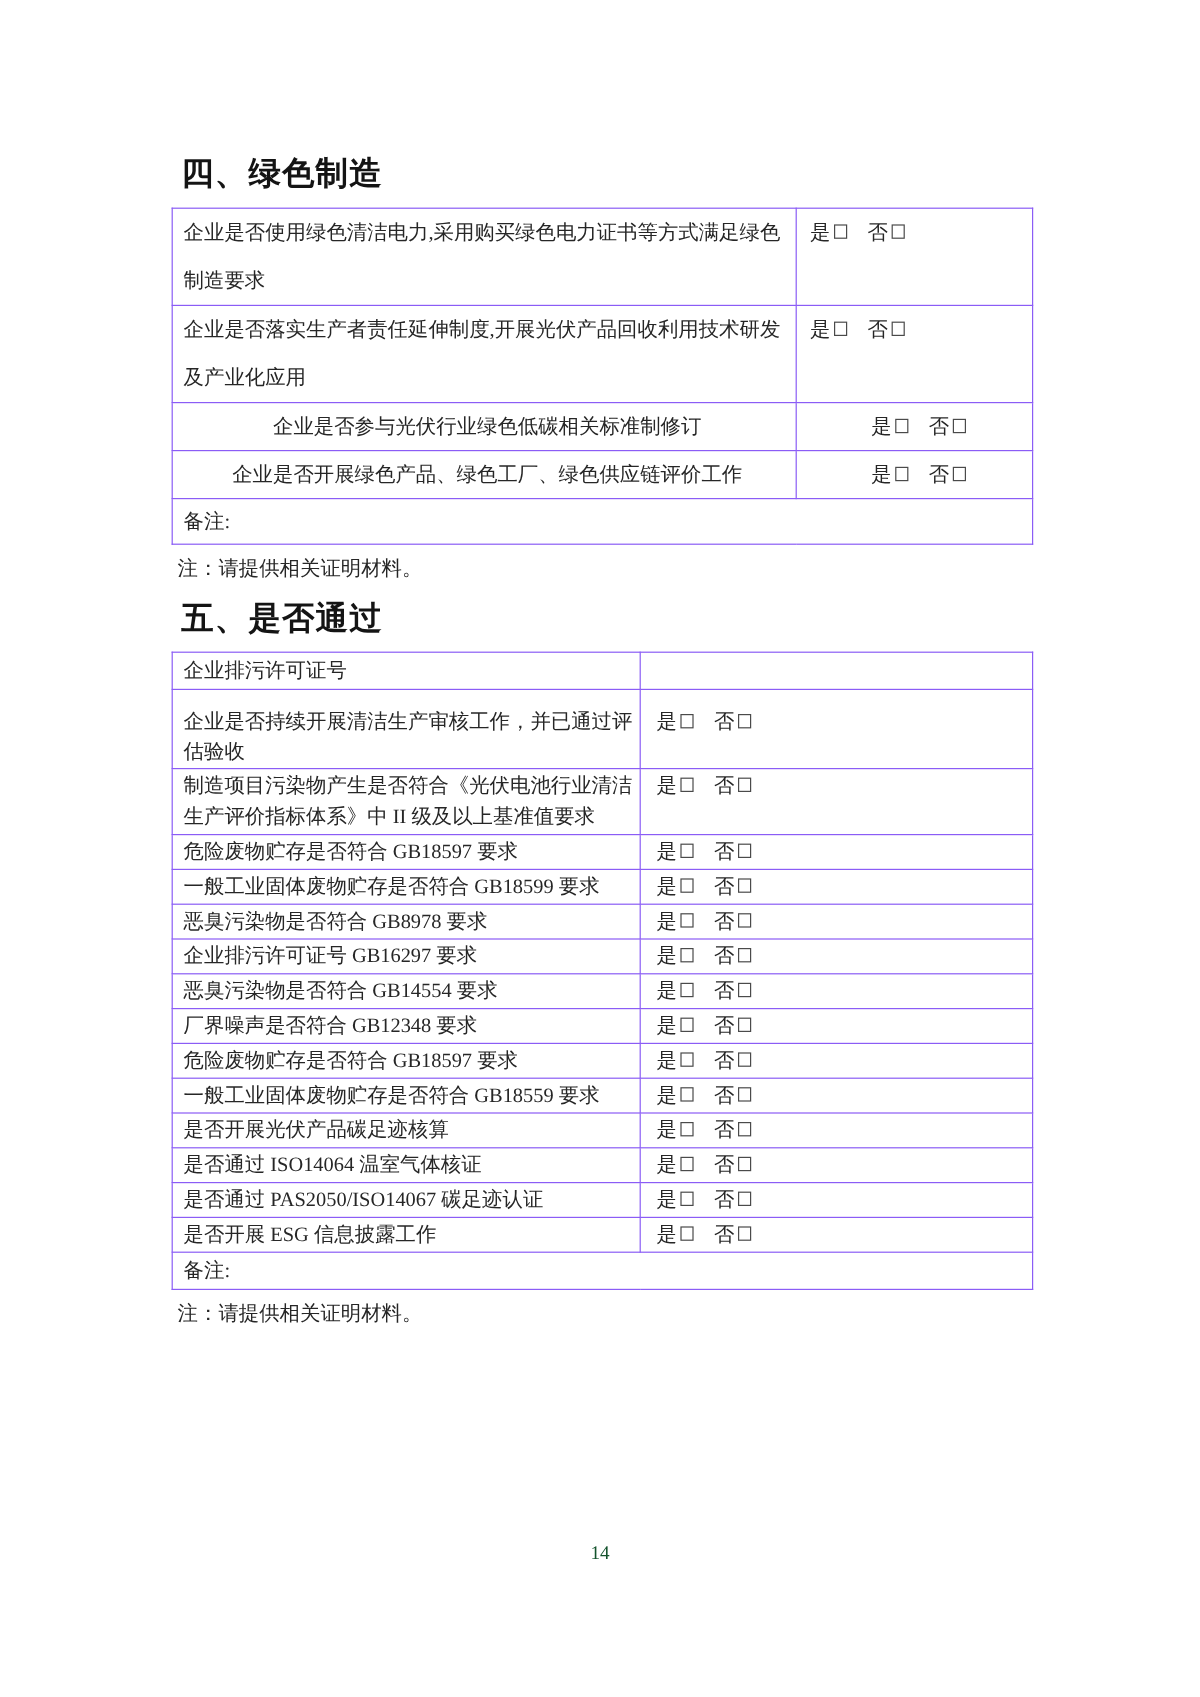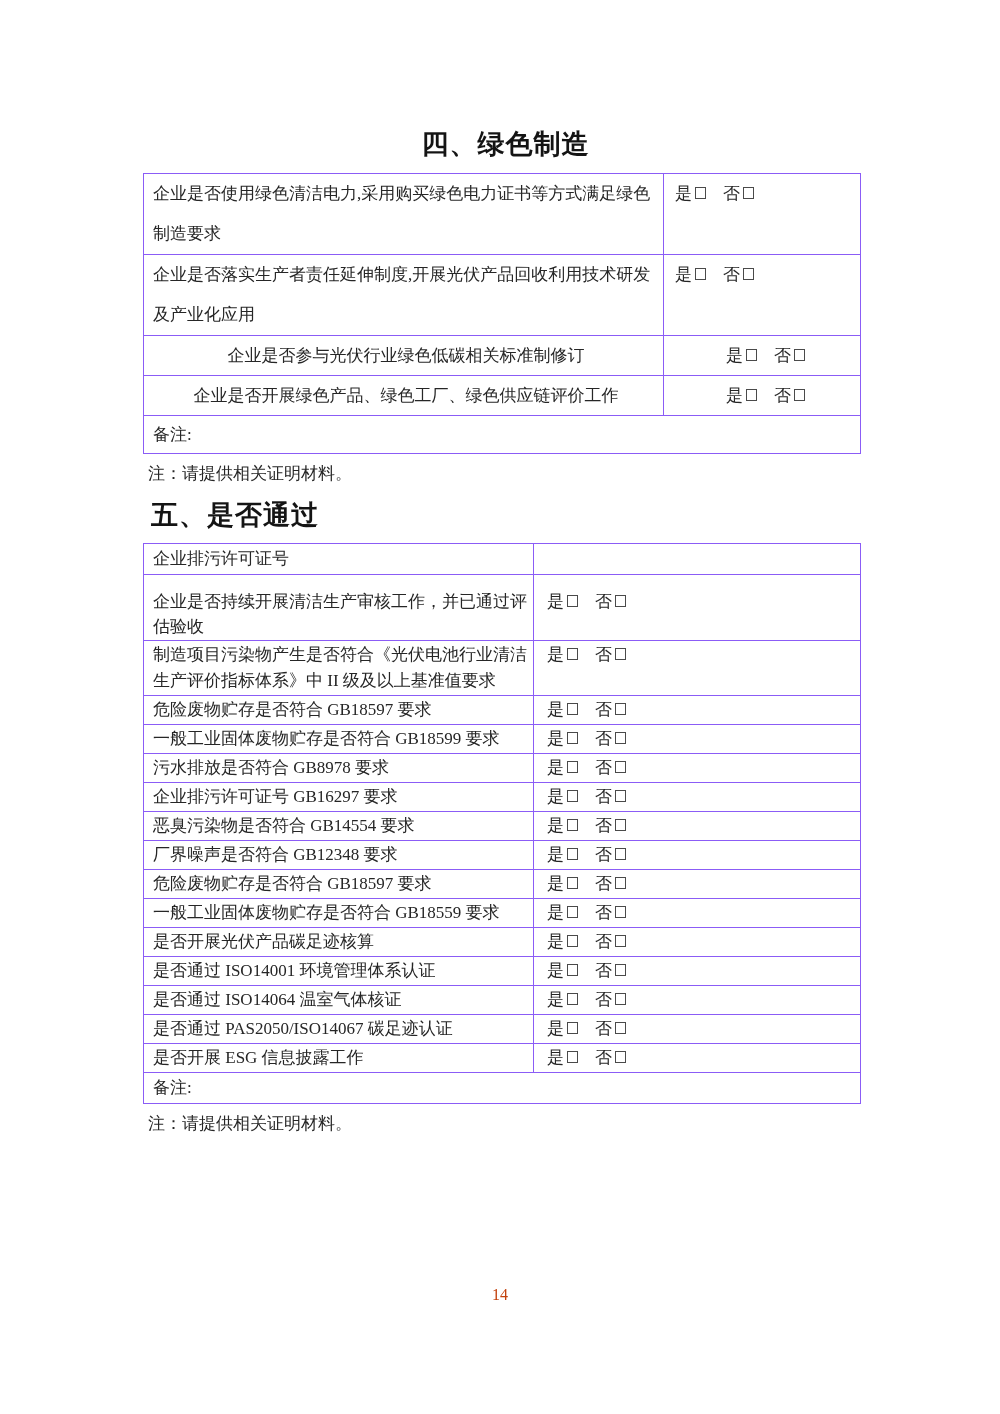--- a/index.html
+++ b/index.html
@@ -11,21 +11,21 @@
     color:#262626;
     overflow:hidden;
   }
   .content { position:absolute; left:143px; top:0; width:717px; }
   .sec-heading {
     font-family:"Liberation Sans","DejaVu Sans",sans-serif;
     font-size:27px; font-weight:700; color:#141414;
     line-height:27px; letter-spacing:1px;
     margin:0 0 15px 8px;
   }
-  .sec-heading.first { margin-top:131px;text-align:center; }
+  .sec-heading.first { margin-top:131px; }
   .sec-heading.second { margin-top:17px; margin-bottom:14px; }
   table { border-collapse:collapse; table-layout:fixed; width:717px; }
   td {
     border:1px solid #8b5cf6;
     font-size:17px; color:#262626;
     padding:0 4px 0 9px;
     overflow:hidden;
   }
   
   .t1 col.c1 { width:520px; }
@@ -48,21 +48,21 @@
   .cb + .cb { margin-left:17px; }
   .box {
     display:inline-block; width:9px; height:10px;
     border:1px solid #4a4a4a; background:#fff;
     margin-left:3px;
   }
   
   .note { font-size:17px; line-height:22px; margin:9px 0 0 5px; }
   .page-number {
     position:absolute; left:0; top:1286px; width:1000px;
-    text-align:center; font-size:16px; color:#c2410c;
+    text-align:center; font-size:16px; color:#14532d;
   }
 </style>
 </head>
 <body>
 
 <div class="page">
   <div class="content">
 
     <div class="sec-heading first">四、绿色制造</div>
 
@@ -118,21 +118,21 @@
       </tr>
       <tr>
         <td class="q">危险废物贮存是否符合 GB18597 要求</td>
         <td class="ans"><span class="cb"><span>是</span><span class="box"></span></span><span class="cb"><span>否</span><span class="box"></span></span></td>
       </tr>
       <tr>
         <td class="q">一般工业固体废物贮存是否符合 GB18599 要求</td>
         <td class="ans"><span class="cb"><span>是</span><span class="box"></span></span><span class="cb"><span>否</span><span class="box"></span></span></td>
       </tr>
       <tr>
-        <td class="q">污水排放是否符合 GB8978 要求</td>
+        <td class="q">恶臭污染物是否符合 GB8978 要求</td>
         <td class="ans"><span class="cb"><span>是</span><span class="box"></span></span><span class="cb"><span>否</span><span class="box"></span></span></td>
       </tr>
       <tr>
         <td class="q">企业排污许可证号 GB16297 要求</td>
         <td class="ans"><span class="cb"><span>是</span><span class="box"></span></span><span class="cb"><span>否</span><span class="box"></span></span></td>
       </tr>
       <tr>
         <td class="q">恶臭污染物是否符合 GB14554 要求</td>
         <td class="ans"><span class="cb"><span>是</span><span class="box"></span></span><span class="cb"><span>否</span><span class="box"></span></span></td>
       </tr>
@@ -143,24 +143,20 @@
       <tr>
         <td class="q">危险废物贮存是否符合 GB18597 要求</td>
         <td class="ans"><span class="cb"><span>是</span><span class="box"></span></span><span class="cb"><span>否</span><span class="box"></span></span></td>
       </tr>
       <tr>
         <td class="q">一般工业固体废物贮存是否符合 GB18559 要求</td>
         <td class="ans"><span class="cb"><span>是</span><span class="box"></span></span><span class="cb"><span>否</span><span class="box"></span></span></td>
       </tr>
       <tr>
         <td class="q">是否开展光伏产品碳足迹核算</td>
-        <td class="ans"><span class="cb"><span>是</span><span class="box"></span></span><span class="cb"><span>否</span><span class="box"></span></span></td>
-      </tr>
-      <tr>
-        <td class="q">是否通过 ISO14001 环境管理体系认证</td>
         <td class="ans"><span class="cb"><span>是</span><span class="box"></span></span><span class="cb"><span>否</span><span class="box"></span></span></td>
       </tr>
       <tr>
         <td class="q">是否通过 ISO14064 温室气体核证</td>
         <td class="ans"><span class="cb"><span>是</span><span class="box"></span></span><span class="cb"><span>否</span><span class="box"></span></span></td>
       </tr>
       <tr>
         <td class="q">是否通过 PAS2050/ISO14067 碳足迹认证</td>
         <td class="ans"><span class="cb"><span>是</span><span class="box"></span></span><span class="cb"><span>否</span><span class="box"></span></span></td>
       </tr>

